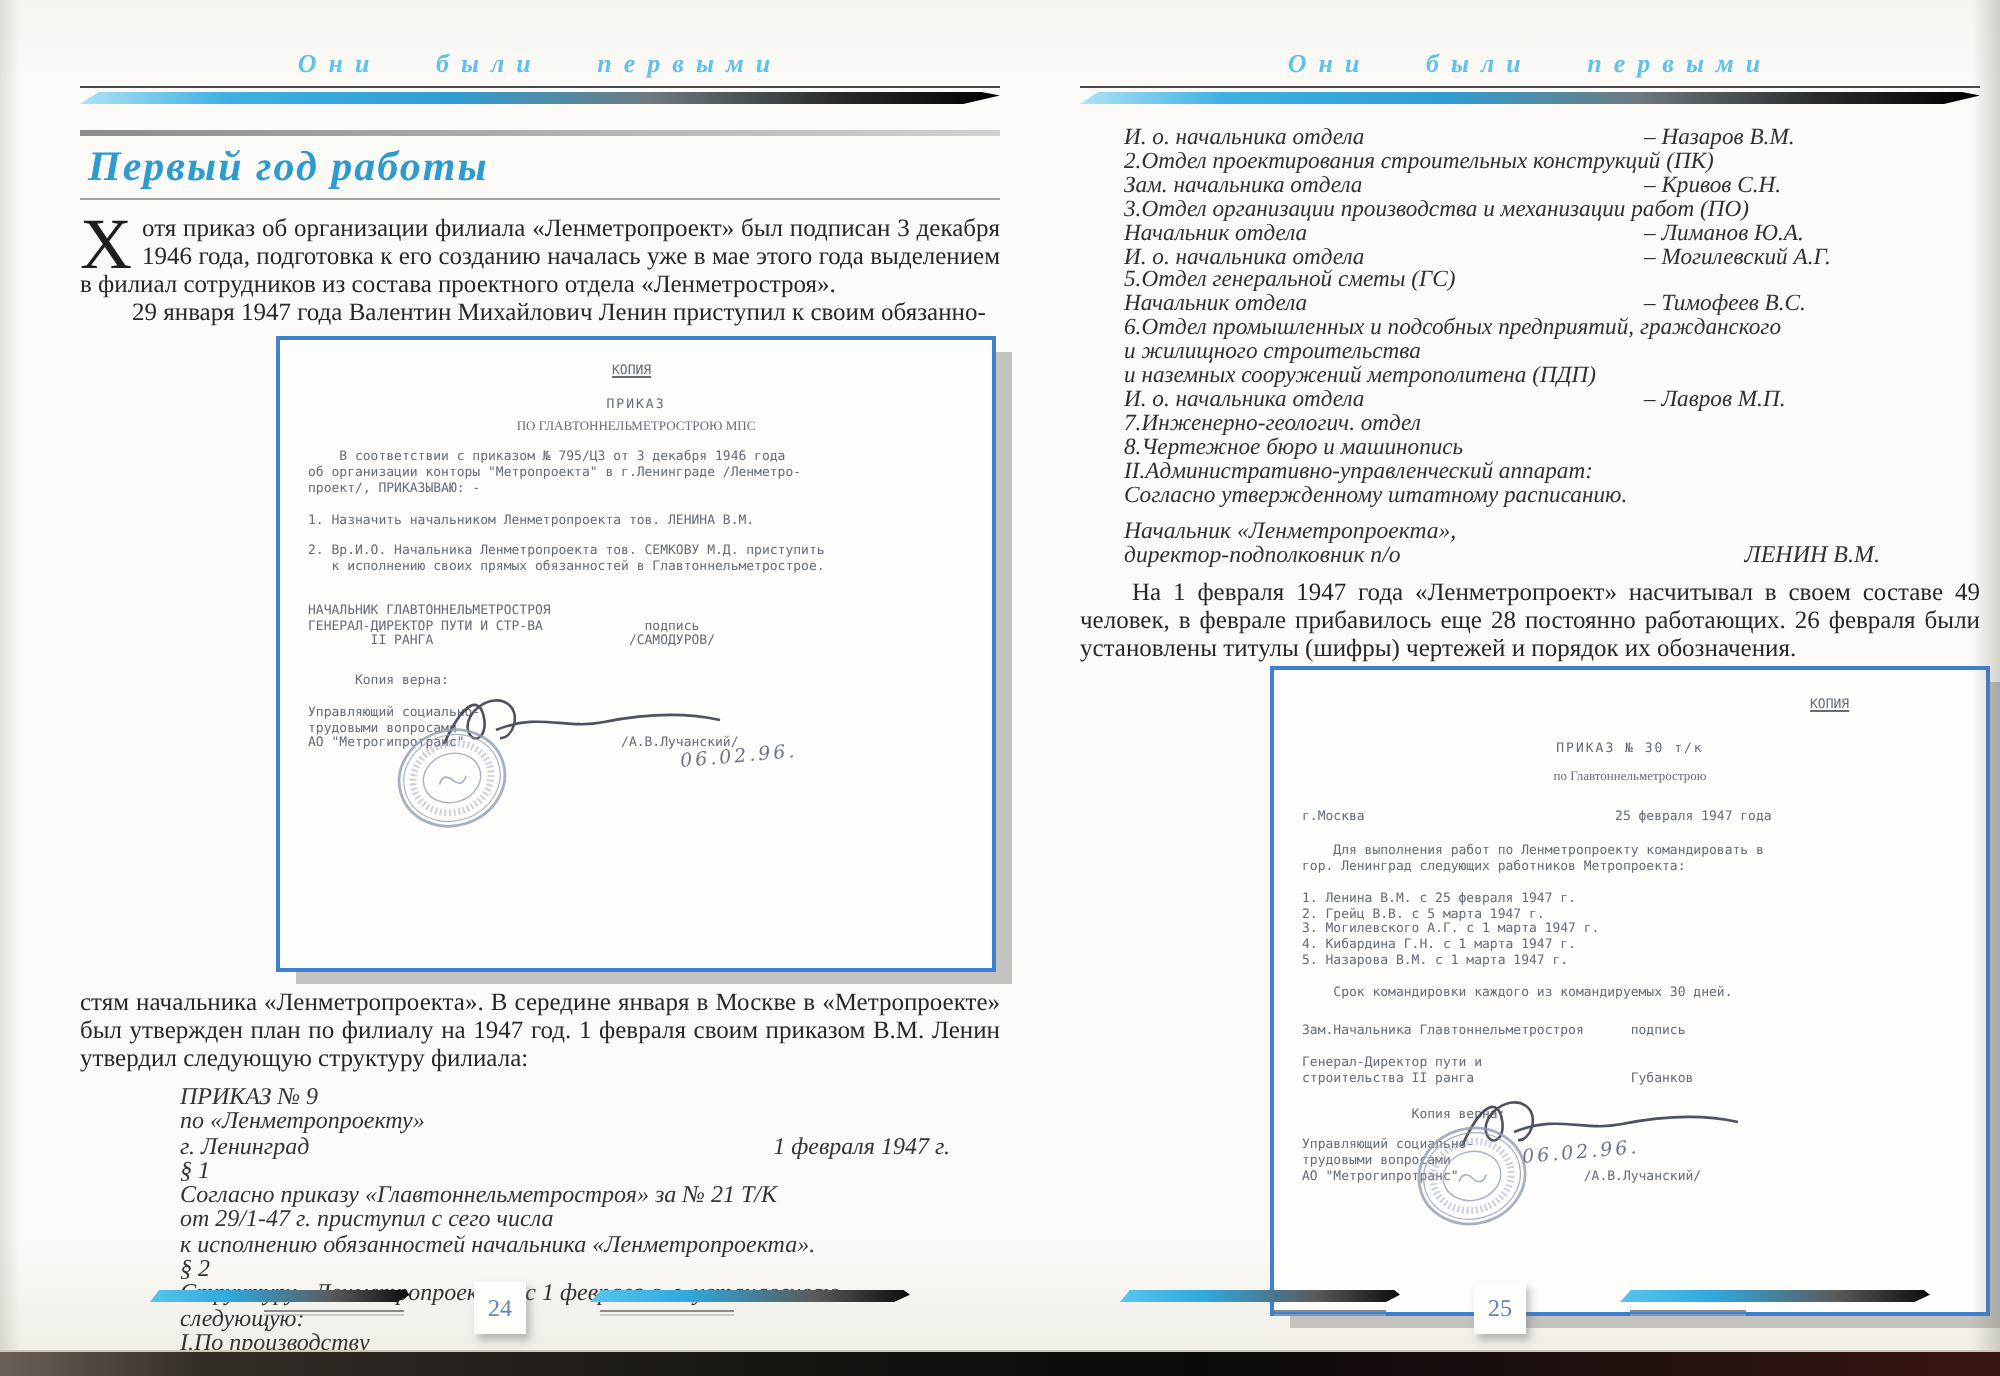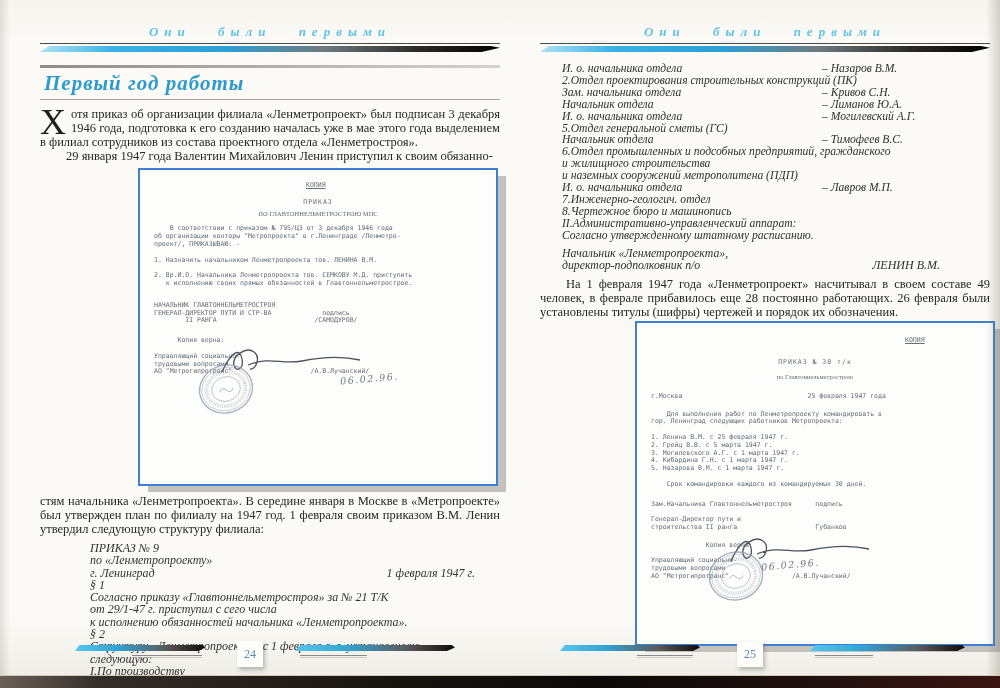--- a/index.html
+++ b/index.html
@@ -188,20 +188,24 @@
         <div class="struct-row">
           <span class="t">2.Отдел проектирования строительных конструкций (ПК)</span>
 
         </div>
 
         <div class="struct-row">
           <span class="t">Зам. начальника отдела</span>
           <span class="n">– Кривов С.Н.</span>
         </div>
 
+        <div class="struct-row">
+          <span class="t">3.Отдел организации производства и механизации работ (ПО)</span>
+
+        </div>
 
         <div class="struct-row">
           <span class="t">Начальник отдела</span>
           <span class="n">– Лиманов Ю.А.</span>
         </div>
 
 
         <div class="struct-row">
           <span class="t">И. о. начальника отдела</span>
           <span class="n">– Могилевский А.Г.</span>

